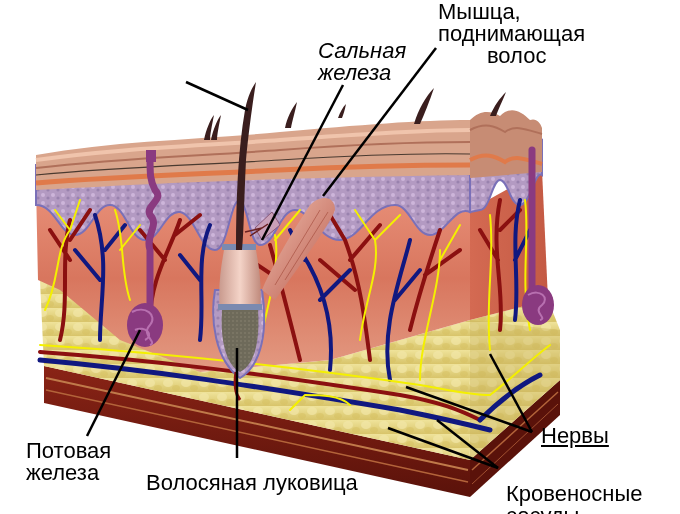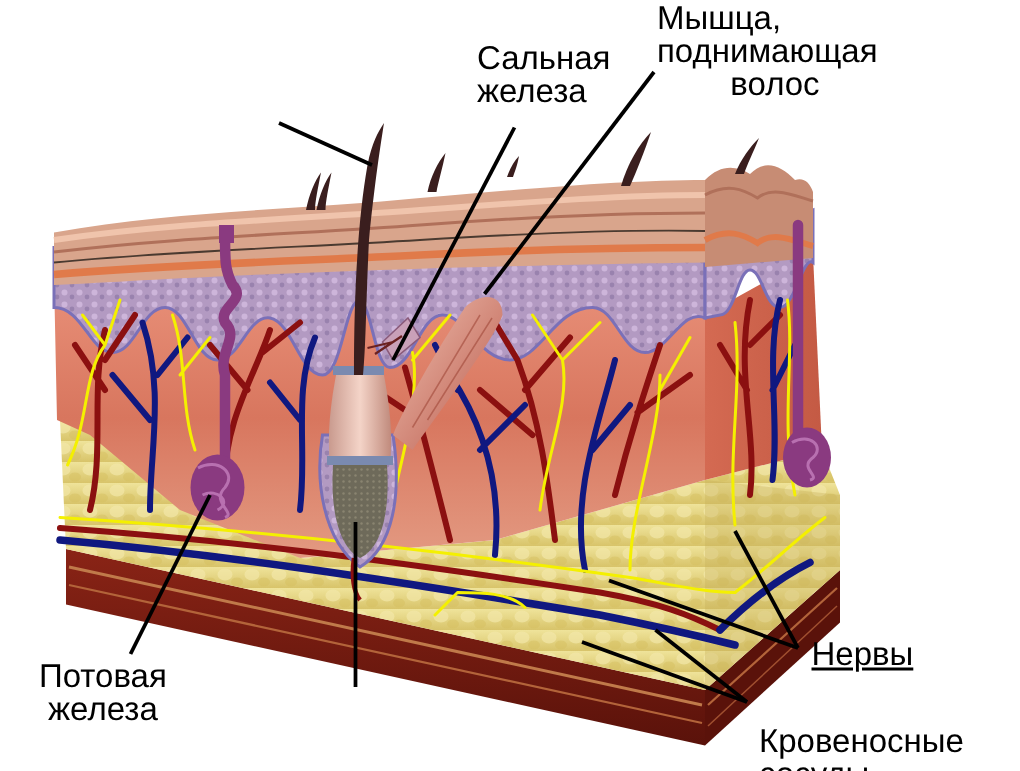--- a/index.html
+++ b/index.html
@@ -194,23 +194,24 @@
       <path d="M87,436 L140,330"></path>
       <path d="M237,458 L237,348"></path>
       <path d="M532,432 L406,387"></path>
       <path d="M532,432 L490,354"></path>
       <path d="M498,468 L388,428"></path>
       <path d="M498,468 L437,420"></path>
     </g>
   </svg>
 
   
-  <div class="label" style="left:318px; top:28px;">Сальная
+  <div class="label" style="left:318px; top:40px;font-style:italic;">Сальная
 железа</div>
   <div class="label" style="left:438px; top:1px;">Мышца,
 поднимающая
         волос</div>
-  <div class="label" style="left:26px; top:440px;text-align:center;">Потовая
+  <div class="label" style="left:26px; top:440px;">Потовая
 железа</div>
+  <div class="label" style="left:146px; top:472px;">Волосяная луковица</div>
   <div class="label" style="left:541px; top:425px;text-decoration:underline;">Нервы</div>
   <div class="label" style="left:506px; top:483px;">Кровеносные
 сосуды</div>
 </div>
 
 </body></html>

